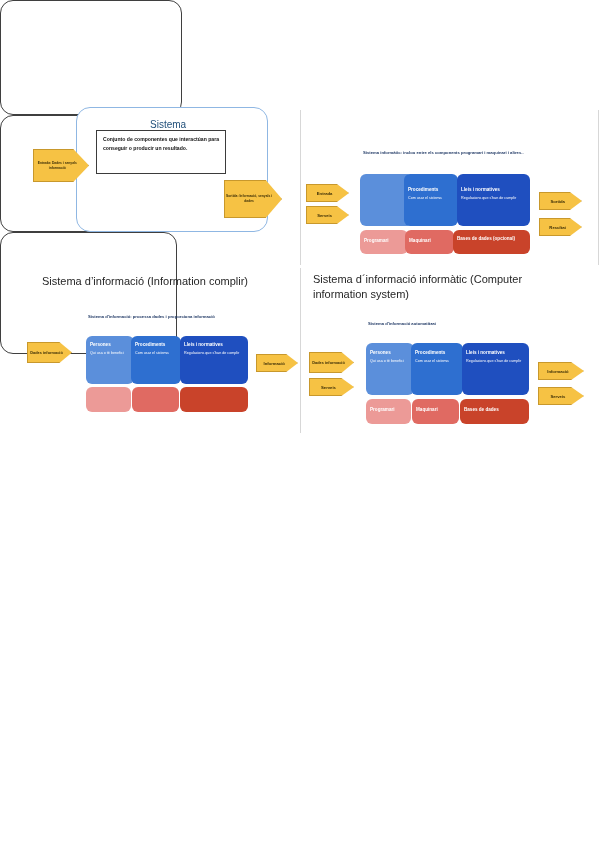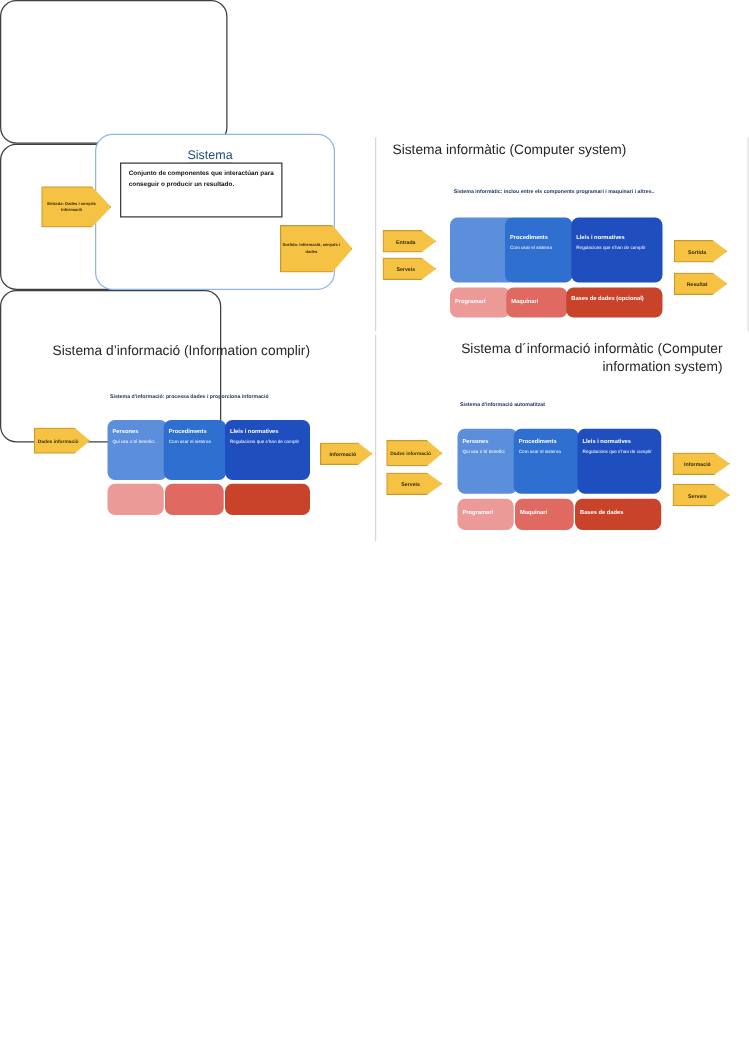--- a/index.html
+++ b/index.html
@@ -90,21 +90,20 @@
     <div class="chev" style="left:33px;top:149px;width:56px;height:33px;font-size:3.3px;line-height:5px;">
       <span>Entrada: Dades i senyals informació</span>
     </div>
 
     <div class="chev" style="left:224px;top:180px;width:58px;height:38px;font-size:3.3px;line-height:5.2px;">
       <span>Sortida: Informació, senyals i dades</span>
     </div>
   </div>
 
   <div>
-    <div class="abs section-title" style="left:314px;top:113px;width:270px;">Sistema informàtic  (Computer system)</div>
 
     <div class="frame-dark" style="left:355px;top:143px;width:180px;height:113px;"></div>
 
     <div class="frame-caption" style="left:363px;top:150px;width:163px;font-weight:bold;">Sistema informàtic: inclou entre els components programari i maquinari i altres..</div>
 
     <div class="cell" style="left:360px;top:174px;width:53px;height:52px;background:#5B8FDB;">
       <div class="inner">
         <span class="hd"></span>
         <span class="sb"></span>
       </div>
@@ -196,21 +195,21 @@
 
     <div class="chev" style="left:27px;top:342px;width:45px;height:21px;font-size:3.9px;line-height:5px;">
       <span>Dades informació</span>
     </div>
     <div class="chev" style="left:256px;top:354px;width:42px;height:18px;font-size:4.2px;">
       <span>Informació</span>
     </div>
   </div>
 
   <div>
-    <div class="abs section-title" style="left:313px;top:272px;width:265px;text-align:right;">Sistema d´informació informàtic (Computer information system)</div>
+    <div class="abs section-title" style="left:313px;top:272px;width:265px;">Sistema d´informació informàtic (Computer information system)</div>
 
     <div class="frame-dark" style="left:360px;top:313px;width:175px;height:120px;"></div>
 
     <div class="frame-caption" style="left:368px;top:321px;width:158px;font-weight:bold;">Sistema d'informació automatitzat</div>
 
     <div class="cell" style="left:366px;top:343px;width:48px;height:52px;background:#5B8FDB;">
       <div class="inner" style="top:7px;">
         <span class="hd">Persones</span>
         <span class="sb">Qui usa o té benefici</span>
       </div>

